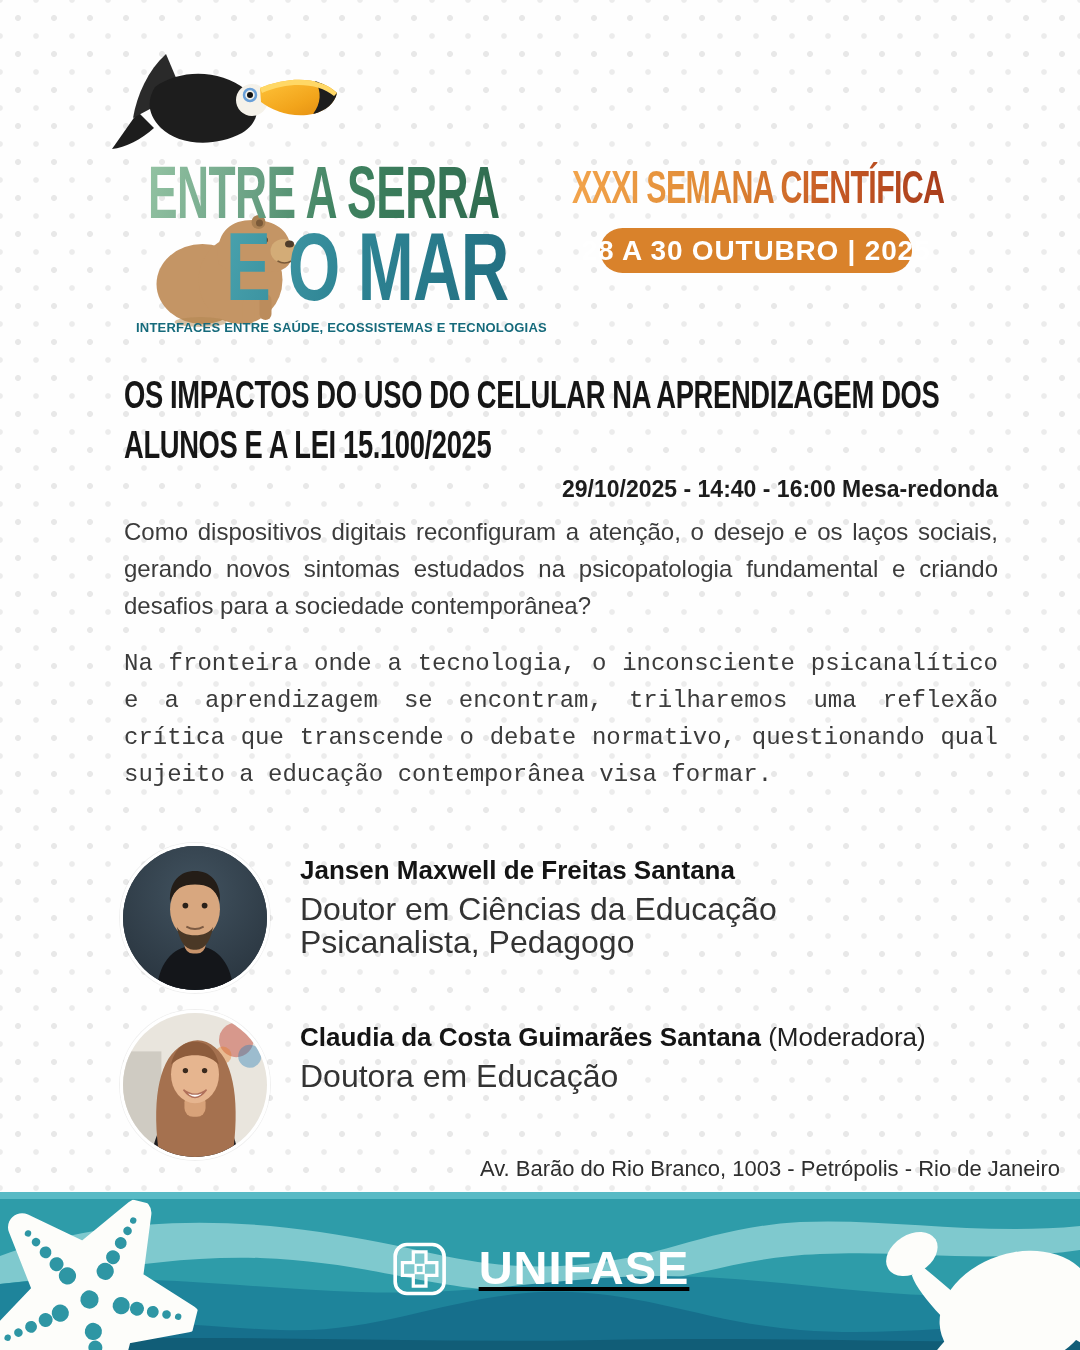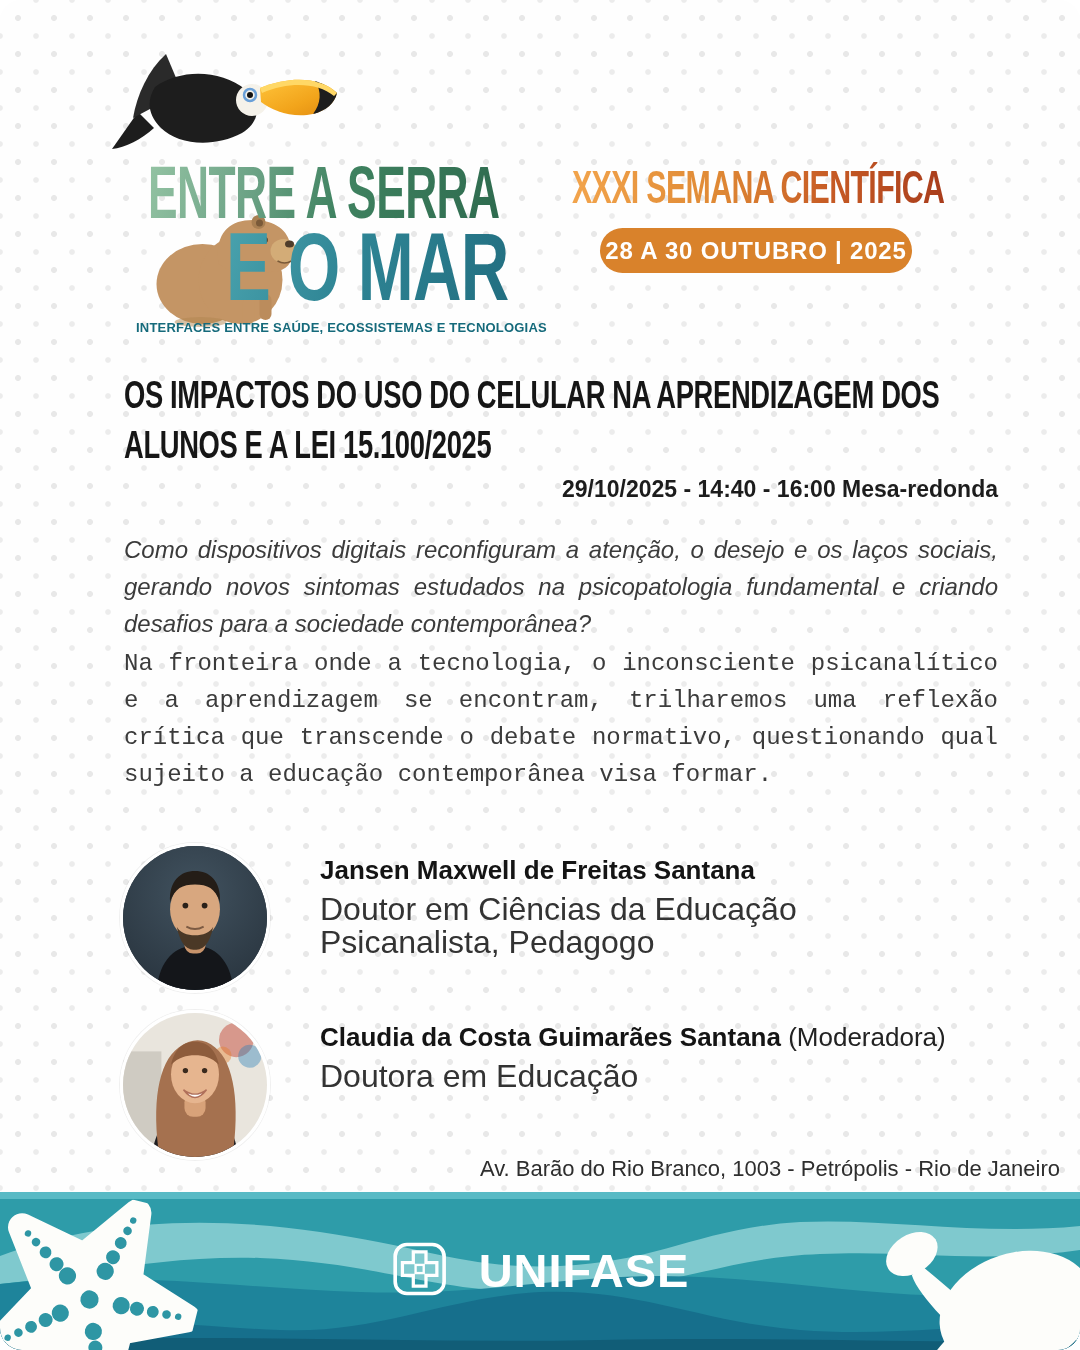--- a/index.html
+++ b/index.html
@@ -7,21 +7,20 @@
   body { font-family:"Liberation Sans", sans-serif; }
 
   .poster{
     position:relative; width:1080px; height:1350px; overflow:hidden;
     background-color:#fefefe;
     background-image:
       radial-gradient(circle, #e8e8e8 2.6px, rgba(232,232,232,0) 3.4px),
       radial-gradient(circle, #ececec 2.4px, rgba(236,236,236,0) 3.2px);
     background-size:36px 36px, 36px 36px;
     background-position:0 0, 18px 18px;
-    border-radius:22px;
   }
 
   
   .logo-line1{
     position:absolute; left:148px; top:150px; white-space:nowrap;
     font-weight:bold; font-size:74px; letter-spacing:-1px;
     transform:scaleX(0.60); transform-origin:left top;
     background:linear-gradient(115deg,#95c4a4 0%,#6fa588 28%,#3f8260 55%,#2e6a4e 100%);
     -webkit-background-clip:text; background-clip:text; color:transparent;
   }
@@ -44,66 +43,66 @@
   .event-title{
     position:absolute; left:572px; top:160px; white-space:nowrap;
     font-weight:bold; font-size:46px; letter-spacing:-1px;
     transform:scaleX(0.66); transform-origin:left top;
     background:linear-gradient(90deg,#f2a44c 0%,#e08a35 38%,#c65a24 70%,#a93d1c 100%);
     -webkit-background-clip:text; background-clip:text; color:transparent;
   }
   .date-badge{
     position:absolute; left:600px; top:228px; width:312px; height:45px;
     background:#d9822b; border-radius:23px; color:#fff;
-    font-size:24px; font-weight:bold; letter-spacing:0.8px;
+    font-size:28px; font-weight:bold; letter-spacing:0.8px;
     display:flex; align-items:center; justify-content:center; white-space:nowrap;
   }
 
   
   .session-title{
     position:absolute; left:124px; top:370px; width:1270px;
     font-size:38px; font-weight:bold; letter-spacing:-0.5px; line-height:1.32;
     color:#161616; transform:scaleX(0.72); transform-origin:left top;
   }
   .session-schedule{
     position:absolute; left:124px; top:476px; width:874px;
     text-align:right; font-size:23px; font-weight:bold; color:#1c1c1c;
   }
   .para{ position:absolute; left:124px; width:874px;
     font-size:24px; line-height:37px; color:#3b3b3b; text-align:justify; }
-  .para-1{ top:531px;font-style:italic; }
+  .para-1{ top:513px; }
   .para-2{ top:645px;font-family:Liberation Mono, monospace; }
 
   
   .speaker{ position:absolute; left:120px; width:880px; }
   .speaker-1{ top:843px; }
   .speaker-2{ top:1010px; }
   .portrait{
     position:absolute; left:0; top:0; width:150px; height:150px;
     border-radius:50%; overflow:hidden; border:3px solid #fff;
     box-shadow:0 0 0 1px rgba(0,0,0,0.06);
   }
   .portrait svg{ display:block; width:100%; height:100%; }
-  .speaker-text{ position:absolute; left:180px; top:12px;margin-left:20px; }
+  .speaker-text{ position:absolute; left:180px; top:12px; }
   .speaker-name{ font-size:26px; font-weight:bold; color:#141414; margin-bottom:7px; white-space:nowrap; }
   .speaker-note{ font-weight:normal; color:#222; }
   .speaker-cred{ font-size:32px; color:#333; line-height:33px; white-space:nowrap; }
 
   
   .address{
     position:absolute; right:20px; top:1156px;
     font-size:22px; color:#2e2e2e; white-space:nowrap;
   }
   .footer{ position:absolute; left:0; top:1192px; width:1080px; height:158px; }
   .footer .waves{ position:absolute; left:0; top:0; width:100%; height:100%; }
   .starfish{ position:absolute; left:-18px; top:0px; transform:rotate(14deg); }
   .turtle{ position:absolute; right:-28px; top:14px; }
   .brand-row{
     position:absolute; left:50%; top:48px; transform:translateX(-50%);
-    display:flex; align-items:flex-end; gap:30px;
+    display:flex; align-items:flex-start; gap:30px;text-decoration:underline;
   }
   .brand-text{
     color:#fff; font-size:47px; font-weight:bold; letter-spacing:1px; white-space:nowrap;
   }
 </style>
 </head>
 <body>
 
 <div class="poster">
 

